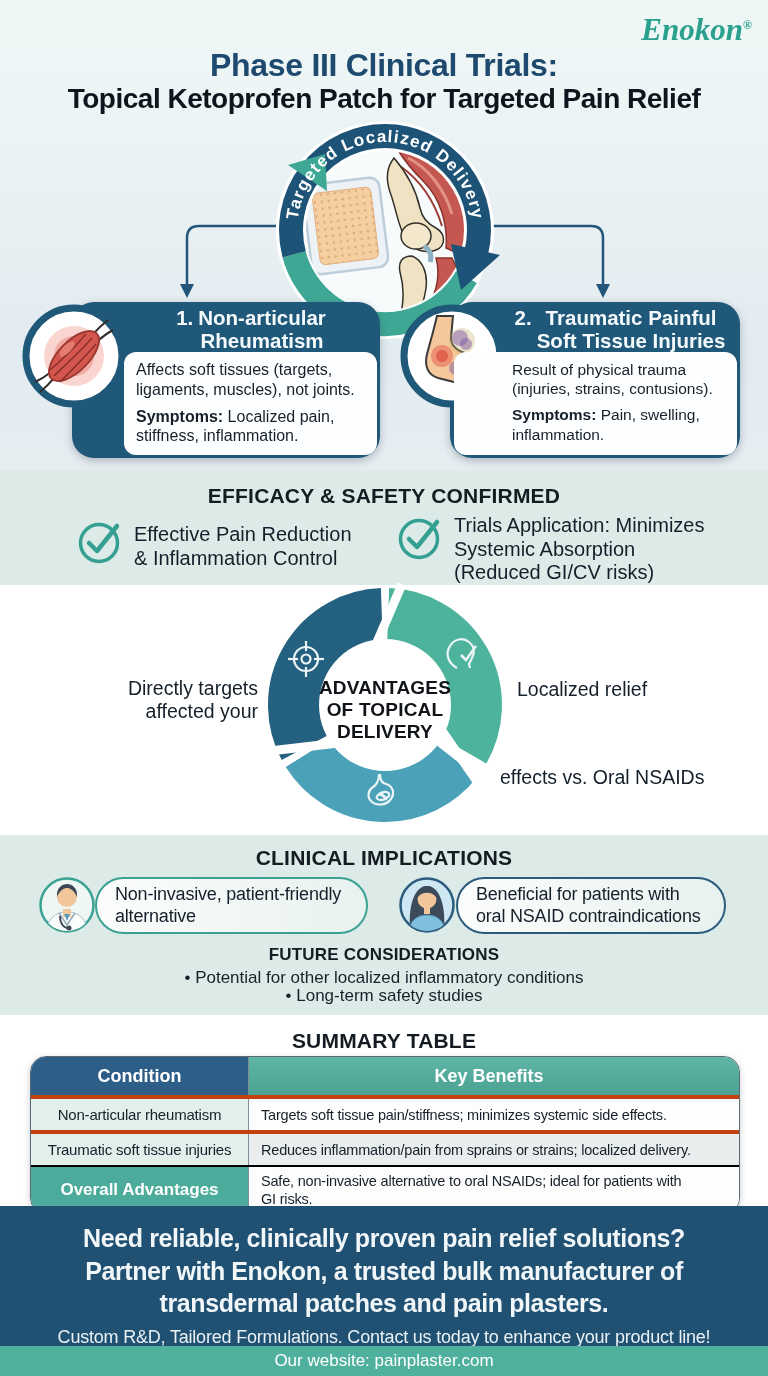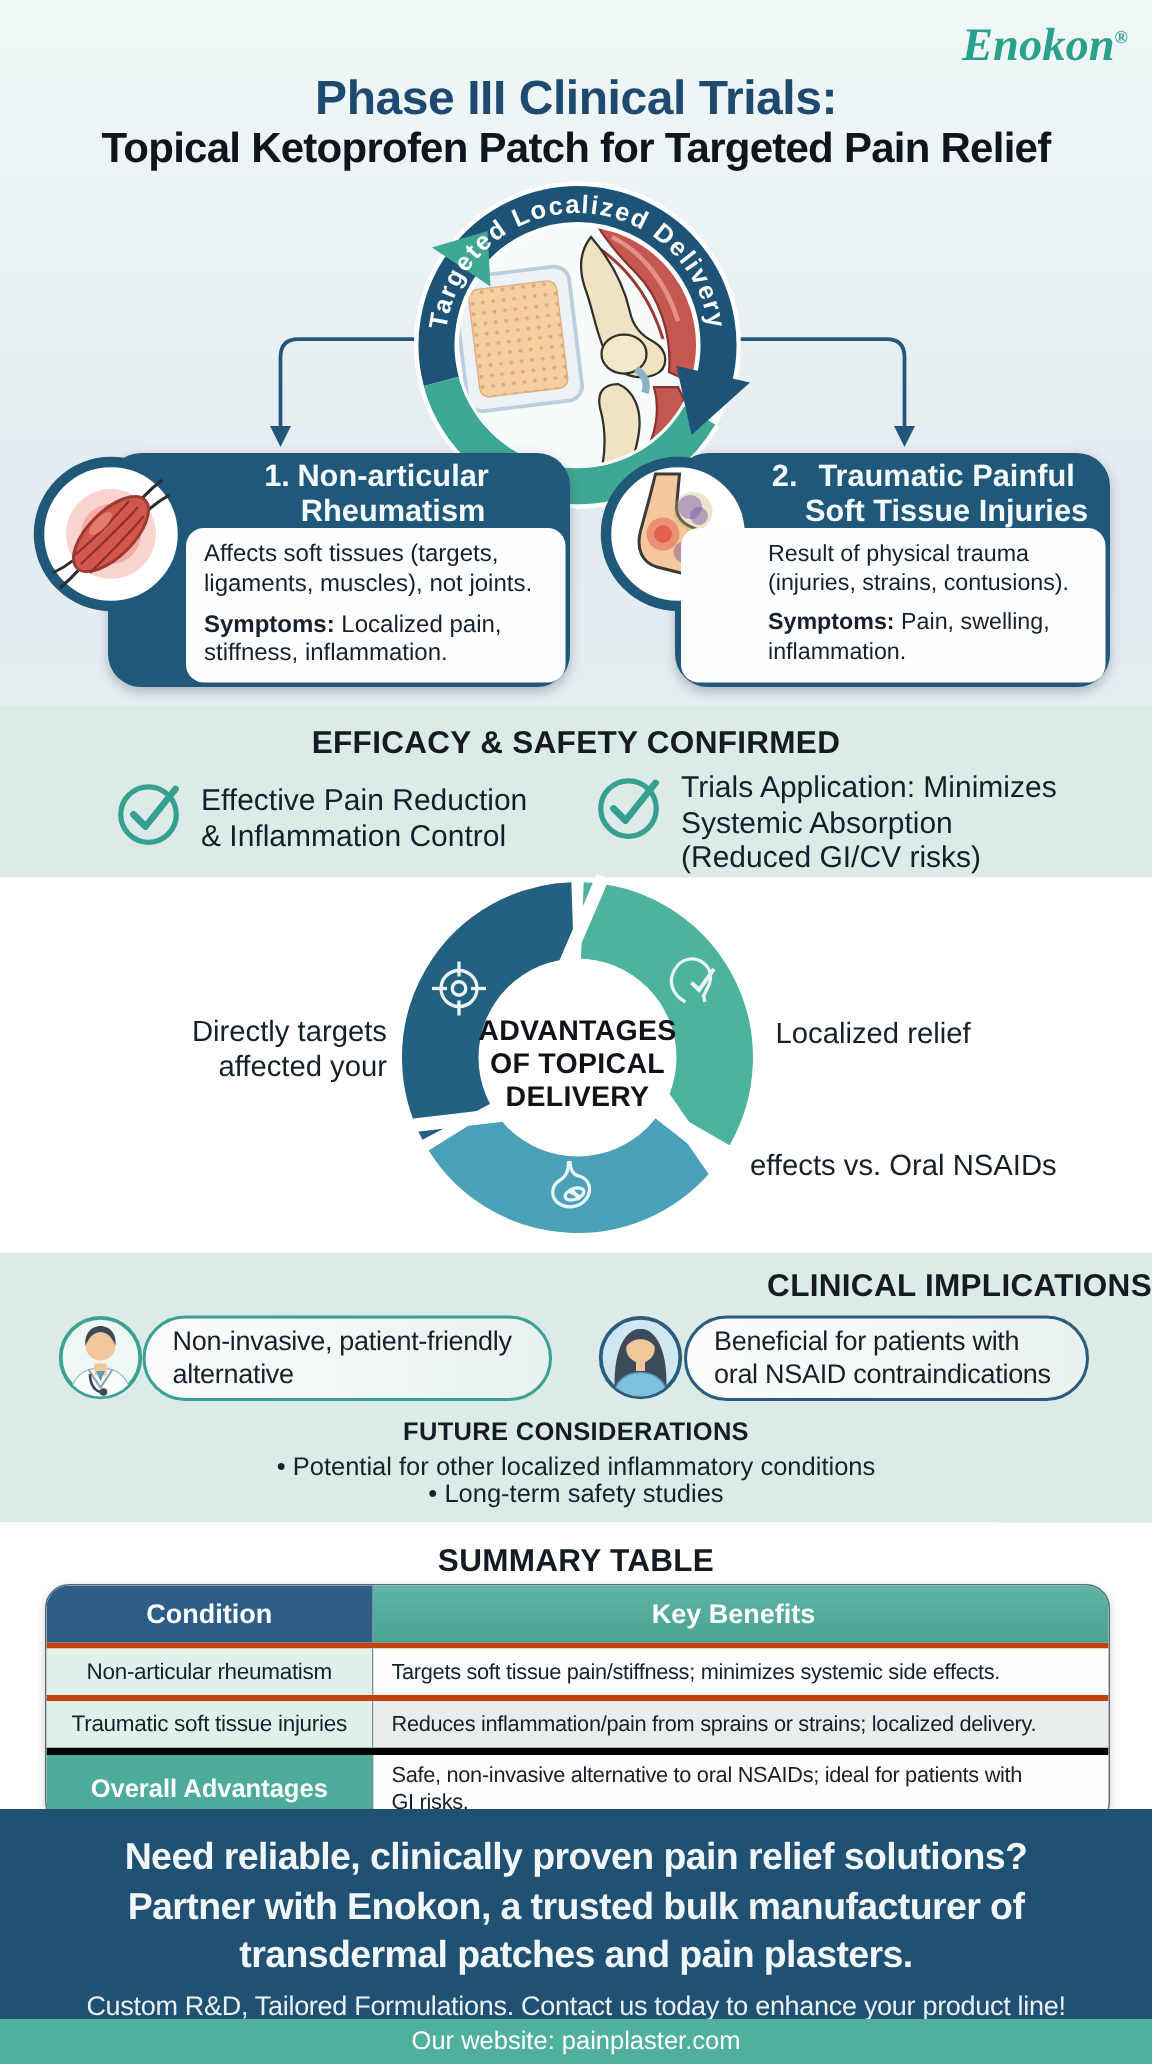--- a/index.html
+++ b/index.html
@@ -46,21 +46,21 @@
   
   .ring-svg{left:260px;top:580px;width:250px;height:250px;}
   .ring-center{left:305px;top:677px;width:160px;text-align:center;font-weight:800;
         font-size:19px;line-height:1.16;letter-spacing:.2px;color:#101418;}
   .adv{font-size:19.5px;line-height:1.2;color:#15202b;}
   .adv1{left:96px;top:677px;width:162px;text-align:right;}
   .adv2{left:517px;top:678px;width:220px;}
   .adv3{left:500px;top:766px;width:255px;}
   
   .clin{left:0;top:835px;width:768px;height:180px;background:#dcebe7;}
-  .clin-t{top:11px;text-align:right;}
+  .clin-t{top:11px;}
   .pill{position:absolute;top:42px;height:57px;border-radius:30px;display:flex;align-items:center;
         padding-left:18px;box-sizing:border-box;
         background:linear-gradient(90deg,rgba(255,255,255,.9),rgba(255,255,255,.35));}
   .pill1{left:95px;width:273px;border:2px solid #3ba193;}
   .pill2{left:456px;width:270px;border:2px solid #2b5c7e;}
   .pill-tx{font-size:18px;line-height:1.2;letter-spacing:-.2px;color:#15202b;}
   .avatar{position:absolute;top:41px;width:58px;height:58px;}
   .av1{left:38px;} .av2{left:398px;}
   .fut-t{top:110px;font-size:17px;}
   .bullet{position:absolute;left:0;width:768px;text-align:center;font-size:17px;color:#16212b;}
@@ -75,21 +75,21 @@
   .c1{width:218px;justify-content:center;text-align:center;border-right:1px solid #7d8d99;}
   .c2{flex:1;padding-left:12px;padding-right:10px;}
   .thead{height:38px;}
   .thead .c1{background:#2d5e88;color:#fff;font-weight:800;font-size:18px;}
   .thead .c2{background:linear-gradient(180deg,#5fb5a6,#4ba292);color:#fff;font-weight:800;
              font-size:18px;justify-content:center;padding-left:0;}
   .r1,.r2{height:31px;border-top:4px solid #c2410c;font-size:14.5px;letter-spacing:-.2px;}
   .r1 .c1,.r2 .c1{background:#e3efeb;font-size:15px;}
   .r1 .c2{background:#fdfdfd;white-space:nowrap;overflow:hidden;}
   .r2 .c2{background:#e9eded;white-space:nowrap;overflow:hidden;}
-  .r3{height:46px;border-top:5px solid #000000;}
+  .r3{height:46px;border-top:2px solid #000000;}
   .r3 .c1{background:#4cab9b;color:#fff;font-weight:800;font-size:17px;}
   .r3 .c2{background:#fdfdfd;font-size:14.5px;letter-spacing:-.2px;display:block;padding-top:5px;line-height:1.26;}
   
   .cta{left:0;top:1206px;width:768px;height:140px;background:#205173;text-align:center;}
   .cta-h{margin-top:16px;font-weight:800;font-size:25px;line-height:1.3;letter-spacing:-.4px;color:#f1f6f9;}
   .cta-sub{margin-top:7px;font-size:18px;letter-spacing:-.2px;color:#e9f1f5;}
   .footer{left:0;top:1346px;width:768px;height:30px;background:#4fb09d;display:flex;
           align-items:center;justify-content:center;font-size:17px;color:#ffffff;}
 </style>
 </head>

